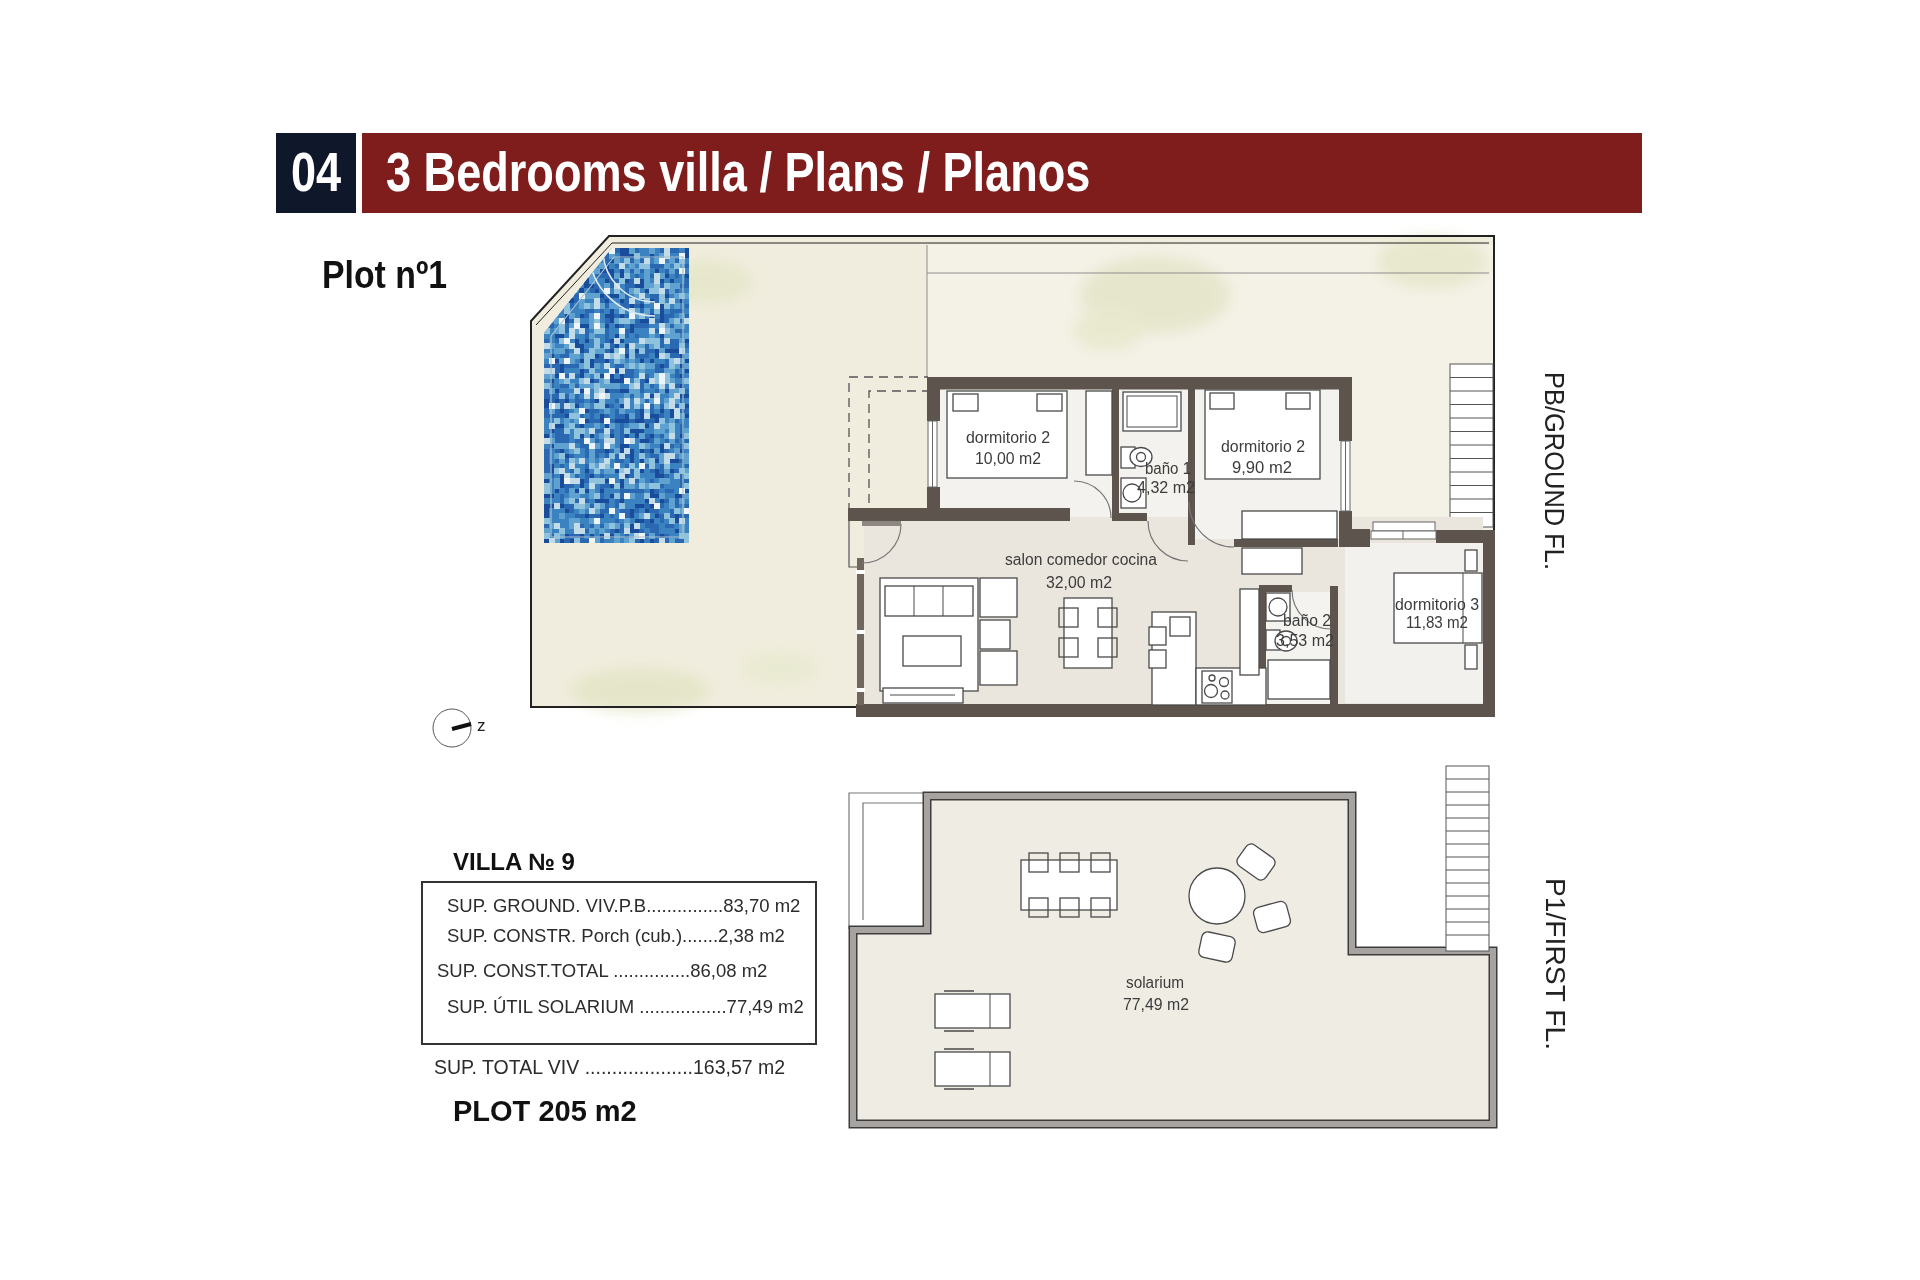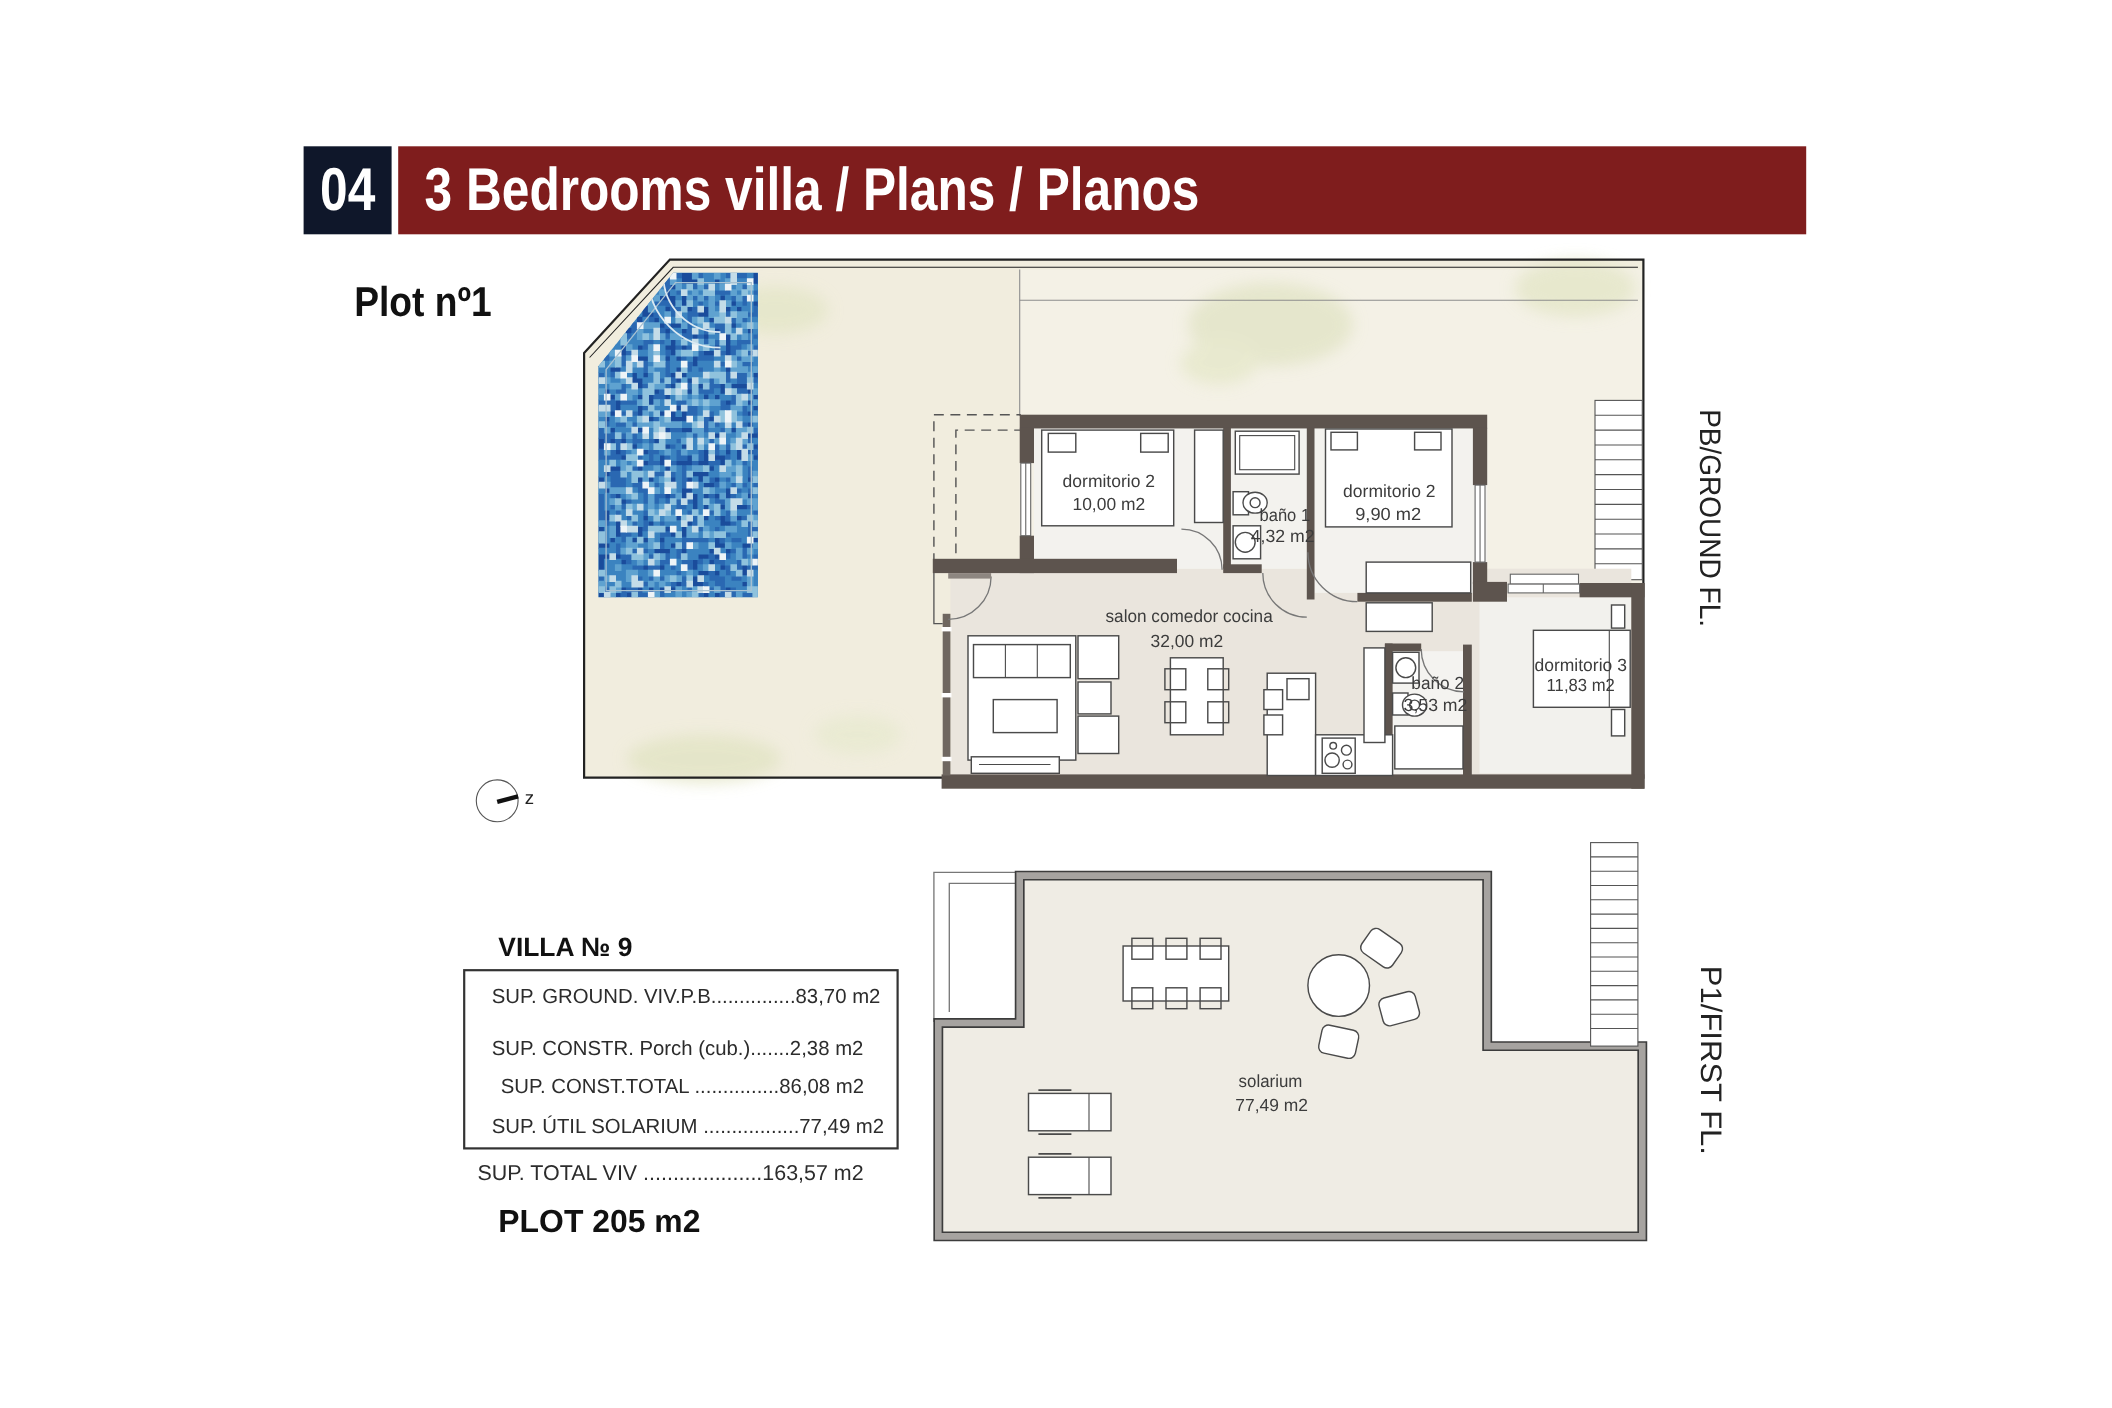--- a/index.html
+++ b/index.html
@@ -355,20 +355,20 @@
   </g>
 
   <text x="1546" y="964" font-size="27" fill="#222" text-anchor="middle" textLength="172" lengthAdjust="spacingAndGlyphs" transform="rotate(90 1546 964)" font-family="Liberation Sans, sans-serif">P1/FIRST FL.</text>
 </svg>
 
 <div class="abs" style="left:453px;top:848px;font-weight:bold;font-size:24px;color:#111;">VILLA № 9</div>
 
 <div class="abs" style="left:421px;top:881px;width:392px;height:160px;border:2px solid #333;"></div>
 <div class="abs" style="left:447px;top:893px;font-size:18.5px;color:#2c2c2c;white-space:nowrap;">
   <div style="margin-top:2px;">SUP. GROUND. VIV.P.B...............83,70 m2</div>
-  <div style="margin-top:25px;">SUP. CONSTR. Porch (cub.).......2,38 m2</div>
-  <div style="margin-top:13px;margin-left:-10px;text-align:center;">SUP. CONST.TOTAL ...............86,08 m2</div>
+  <div style="margin-top:8px;">SUP. CONSTR. Porch (cub.).......2,38 m2</div>
+  <div style="margin-top:13px;margin-left:-10px;">SUP. CONST.TOTAL ...............86,08 m2</div>
   <div style="margin-top:14px;text-align:right;">SUP. ÚTIL SOLARIUM .................77,49 m2</div>
 </div>
 
 <div class="abs" style="left:434px;top:1056px;font-size:19.5px;color:#2c2c2c;white-space:nowrap;">SUP. TOTAL VIV ....................163,57 m2</div>
 
 <div class="abs" style="left:453px;top:1095px;font-weight:bold;font-size:29px;color:#111;">PLOT 205 m2</div>
 
 </body></html>

